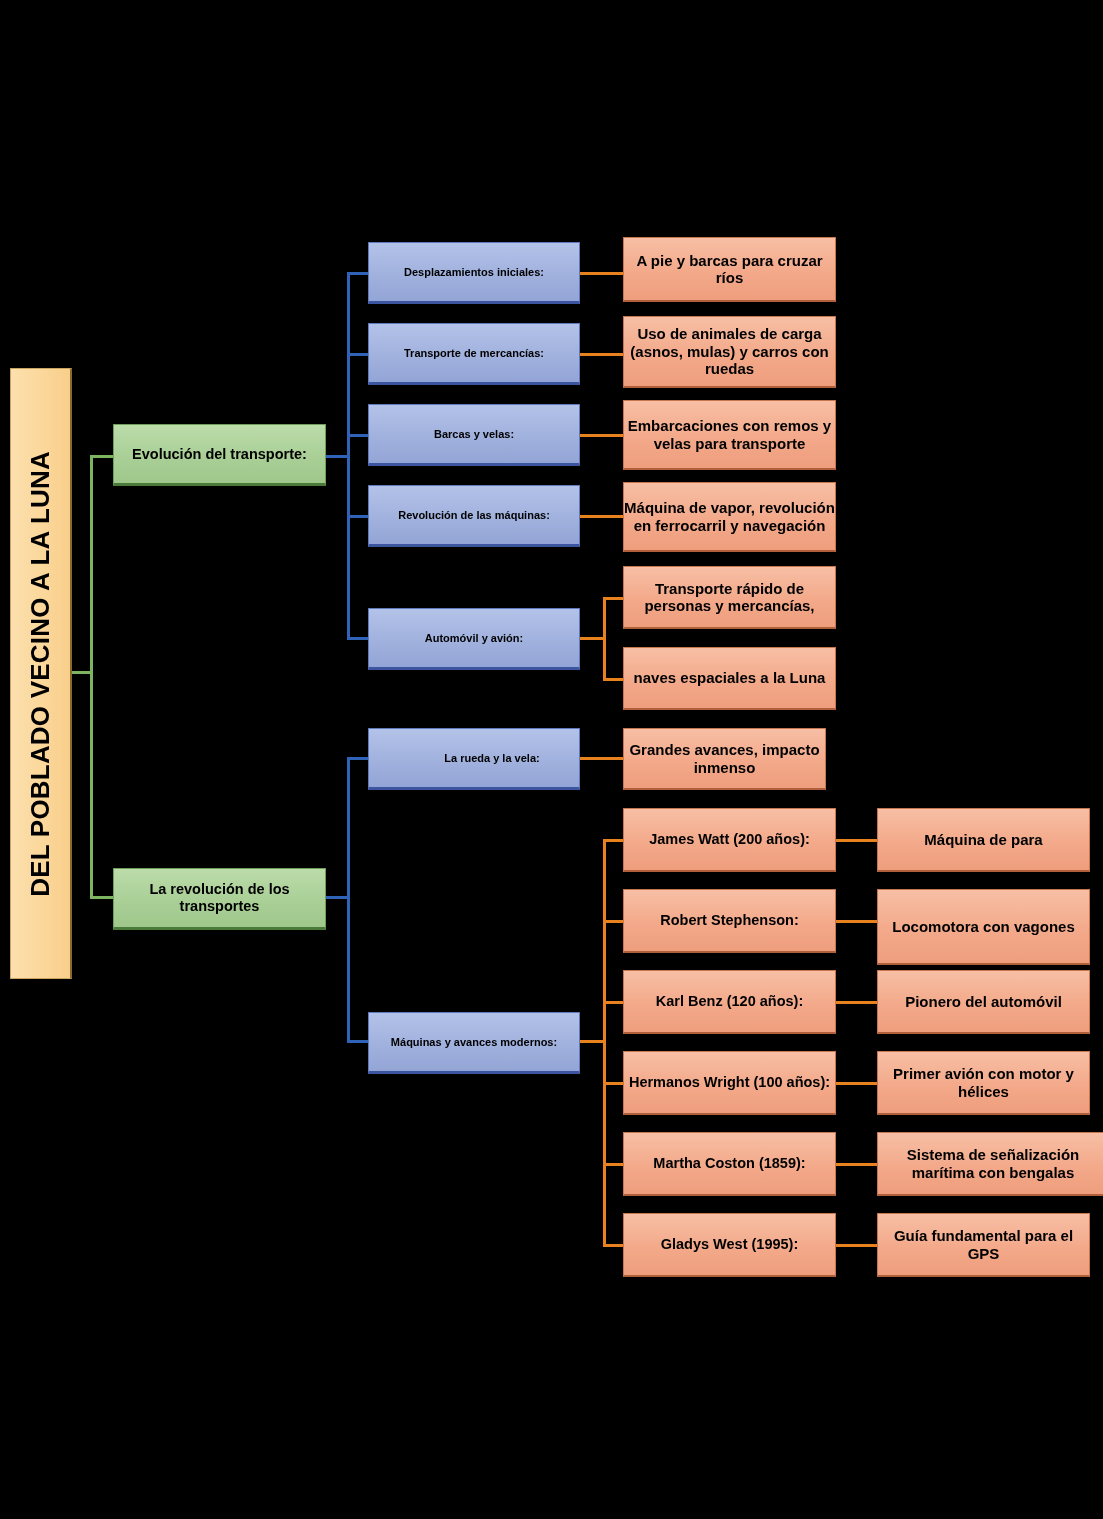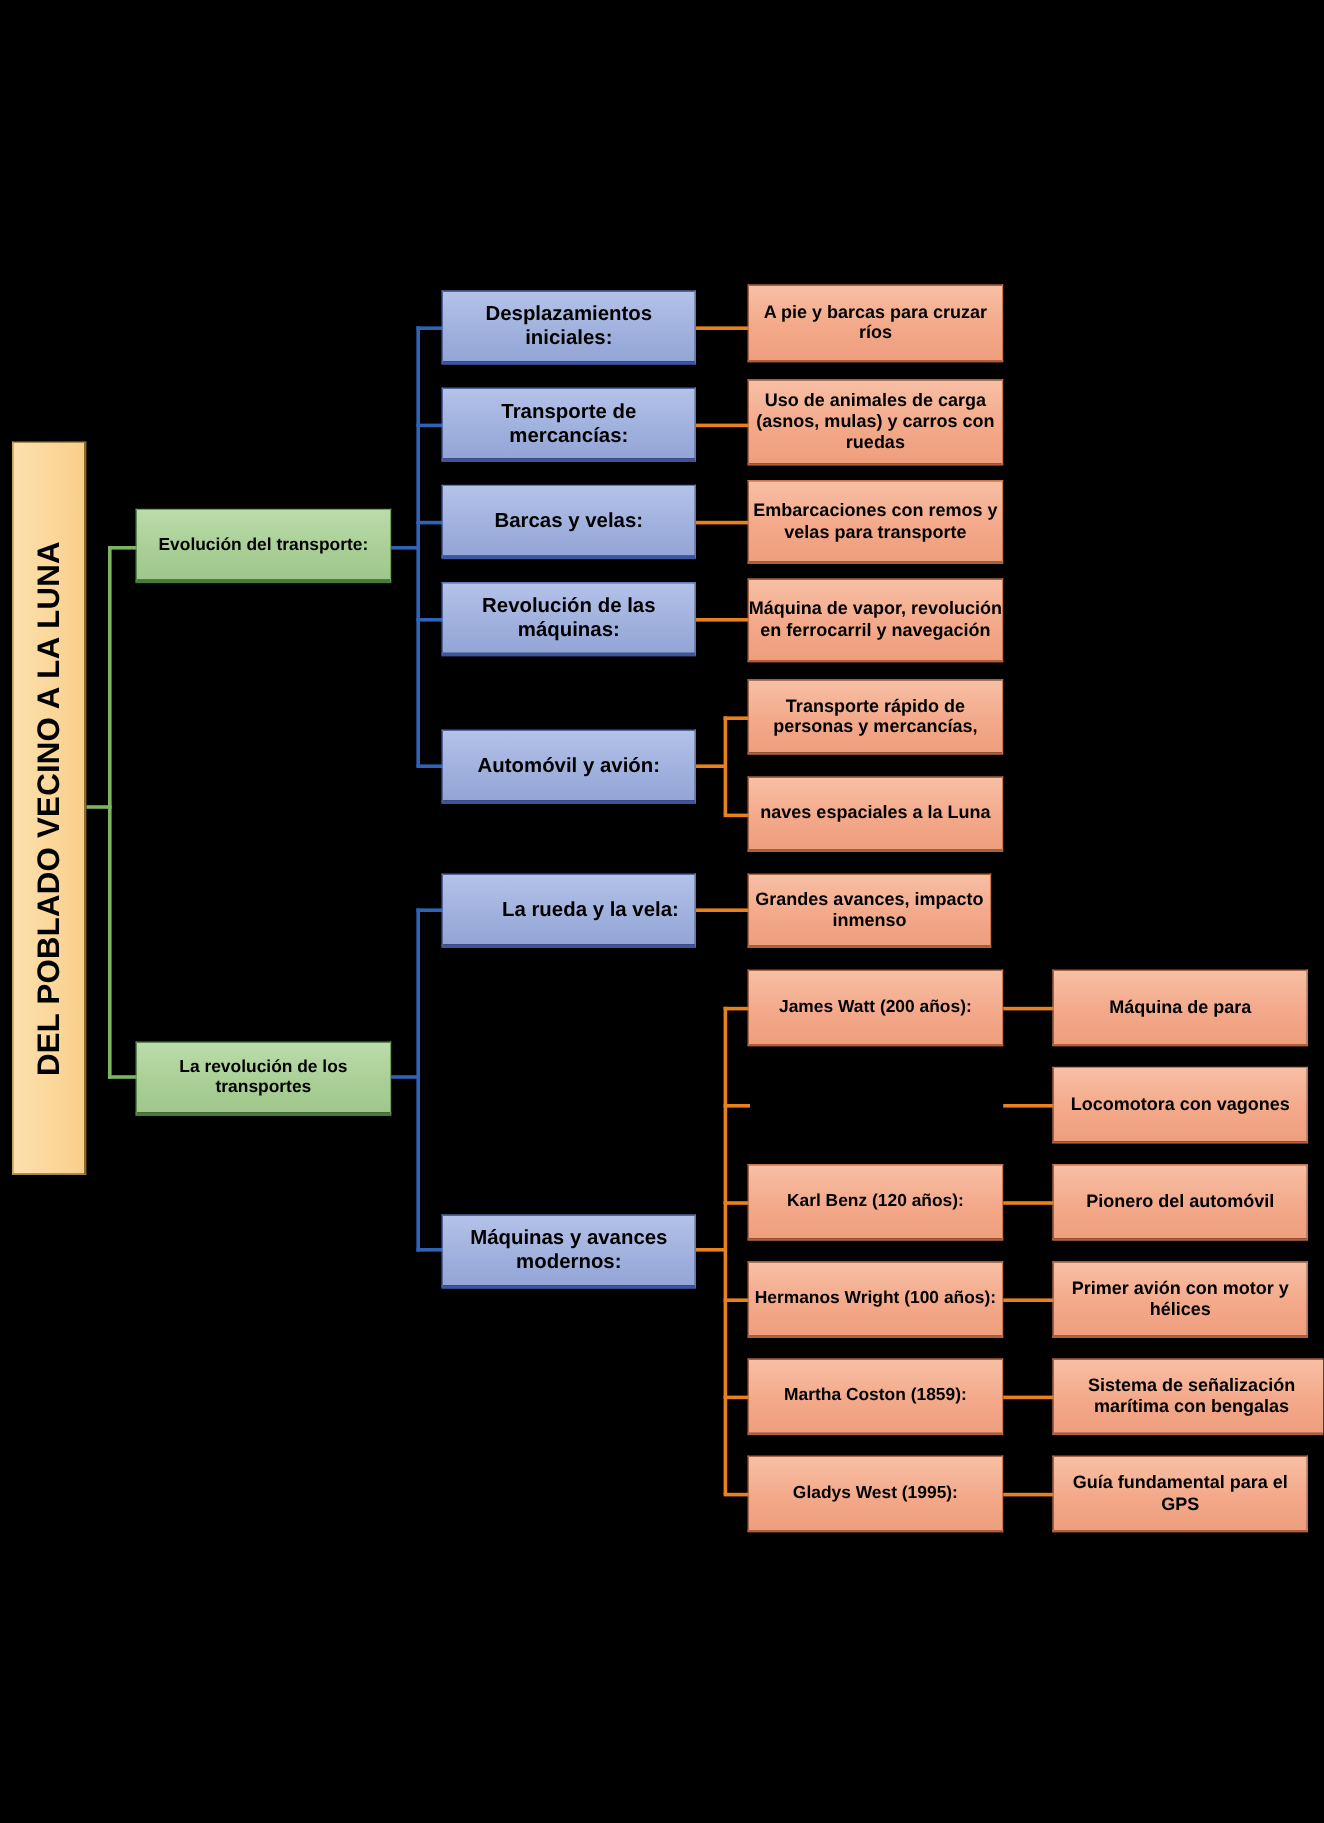--- a/index.html
+++ b/index.html
@@ -26,21 +26,21 @@
     border:1px solid #6E9E5A;border-bottom:3px solid #4a7a3a;
     font-weight:bold;font-size:14.5px;
   }
   #g-evolucion{left:113px;top:424px;width:213px;height:62px;}
   #g-revolucion{left:113px;top:868px;width:213px;height:62px;}
 
   
   .blue{
     background:linear-gradient(180deg,#B3C2E8 0%,#9FB0DD 60%,#93A5D6 100%);
     border:1px solid #6079BC;border-bottom:3px solid #3c55a0;
-    font-weight:bold;font-size:17px;
+    font-weight:bold;font-size:11px;
   }
   #b-desplaz{left:368px;top:242px;width:212px;height:62px;}
   #b-mercancias{left:368px;top:323px;width:212px;height:62px;}
   #b-barcas{left:368px;top:404px;width:212px;height:62px;}
   #b-maquinas{left:368px;top:485px;width:212px;height:62px;}
   #b-auto{left:368px;top:608px;width:212px;height:62px;}
   #b-rueda{left:368px;top:728px;width:212px;height:62px;padding-left:36px;}
   #b-modernos{left:368px;top:1012px;width:212px;height:62px;}
 
   
@@ -61,21 +61,21 @@
   #o-grandes{left:623px;top:728px;width:203px;height:62px;}
 
   #o-watt{left:623px;top:808px;width:213px;height:64px;}
   #o-steph{left:623px;top:889px;width:213px;height:64px;}
   #o-benz{left:623px;top:970px;width:213px;height:64px;}
   #o-wright{left:623px;top:1051px;width:213px;height:64px;}
   #o-coston{left:623px;top:1132px;width:213px;height:64px;}
   #o-gladys{left:623px;top:1213px;width:213px;height:64px;}
 
   #r-vapor{left:877px;top:808px;width:213px;height:64px;}
-  #r-loco{left:877px;top:889px;width:213px;height:64px;}
+  #r-loco{left:877px;top:889px;width:213px;height:76px;}
   #r-pionero{left:877px;top:970px;width:213px;height:64px;}
   #r-avion{left:877px;top:1051px;width:213px;height:64px;}
   #r-senal{left:877px;top:1132px;width:232px;height:64px;}
   #r-gps{left:877px;top:1213px;width:213px;height:64px;}
 
   
   .ln{position:absolute;}
   .ln.h{height:3px;}
   .ln.v{width:3px;}
   .green-ln{background:#7CB45F;}
@@ -183,20 +183,23 @@
   <div class="box orange" id="o-naves">
     <span>naves espaciales a la Luna</span>
   </div>
   <div class="box orange" id="o-grandes">
     <span>Grandes avances, impacto inmenso</span>
   </div>
 
   <div class="box orange bold" id="o-watt">
     <span>James Watt (200 años):</span>
   </div>
+  <div class="box orange bold" id="o-steph">
+    <span>Robert Stephenson:</span>
+  </div>
   <div class="box orange bold" id="o-benz">
     <span>Karl Benz (120 años):</span>
   </div>
   <div class="box orange bold" id="o-wright">
     <span>Hermanos Wright (100 años):</span>
   </div>
   <div class="box orange bold" id="o-coston">
     <span>Martha Coston (1859):</span>
   </div>
   <div class="box orange bold" id="o-gladys">

